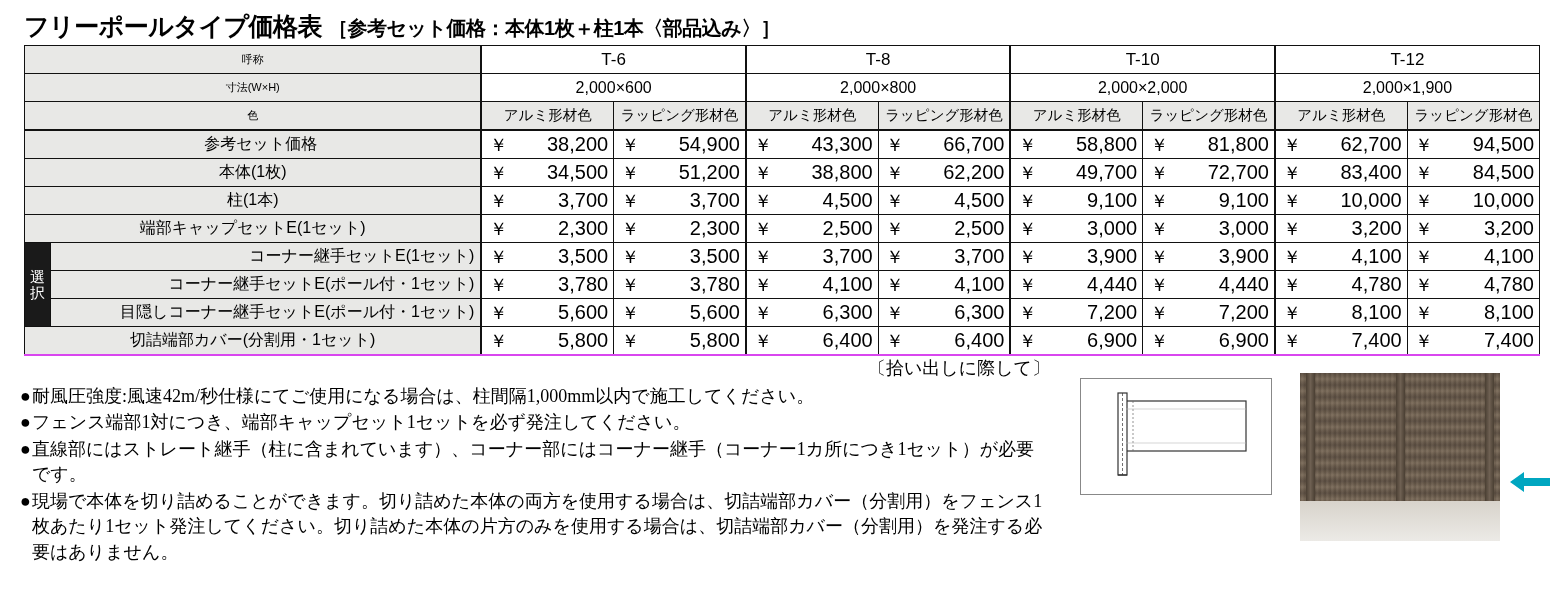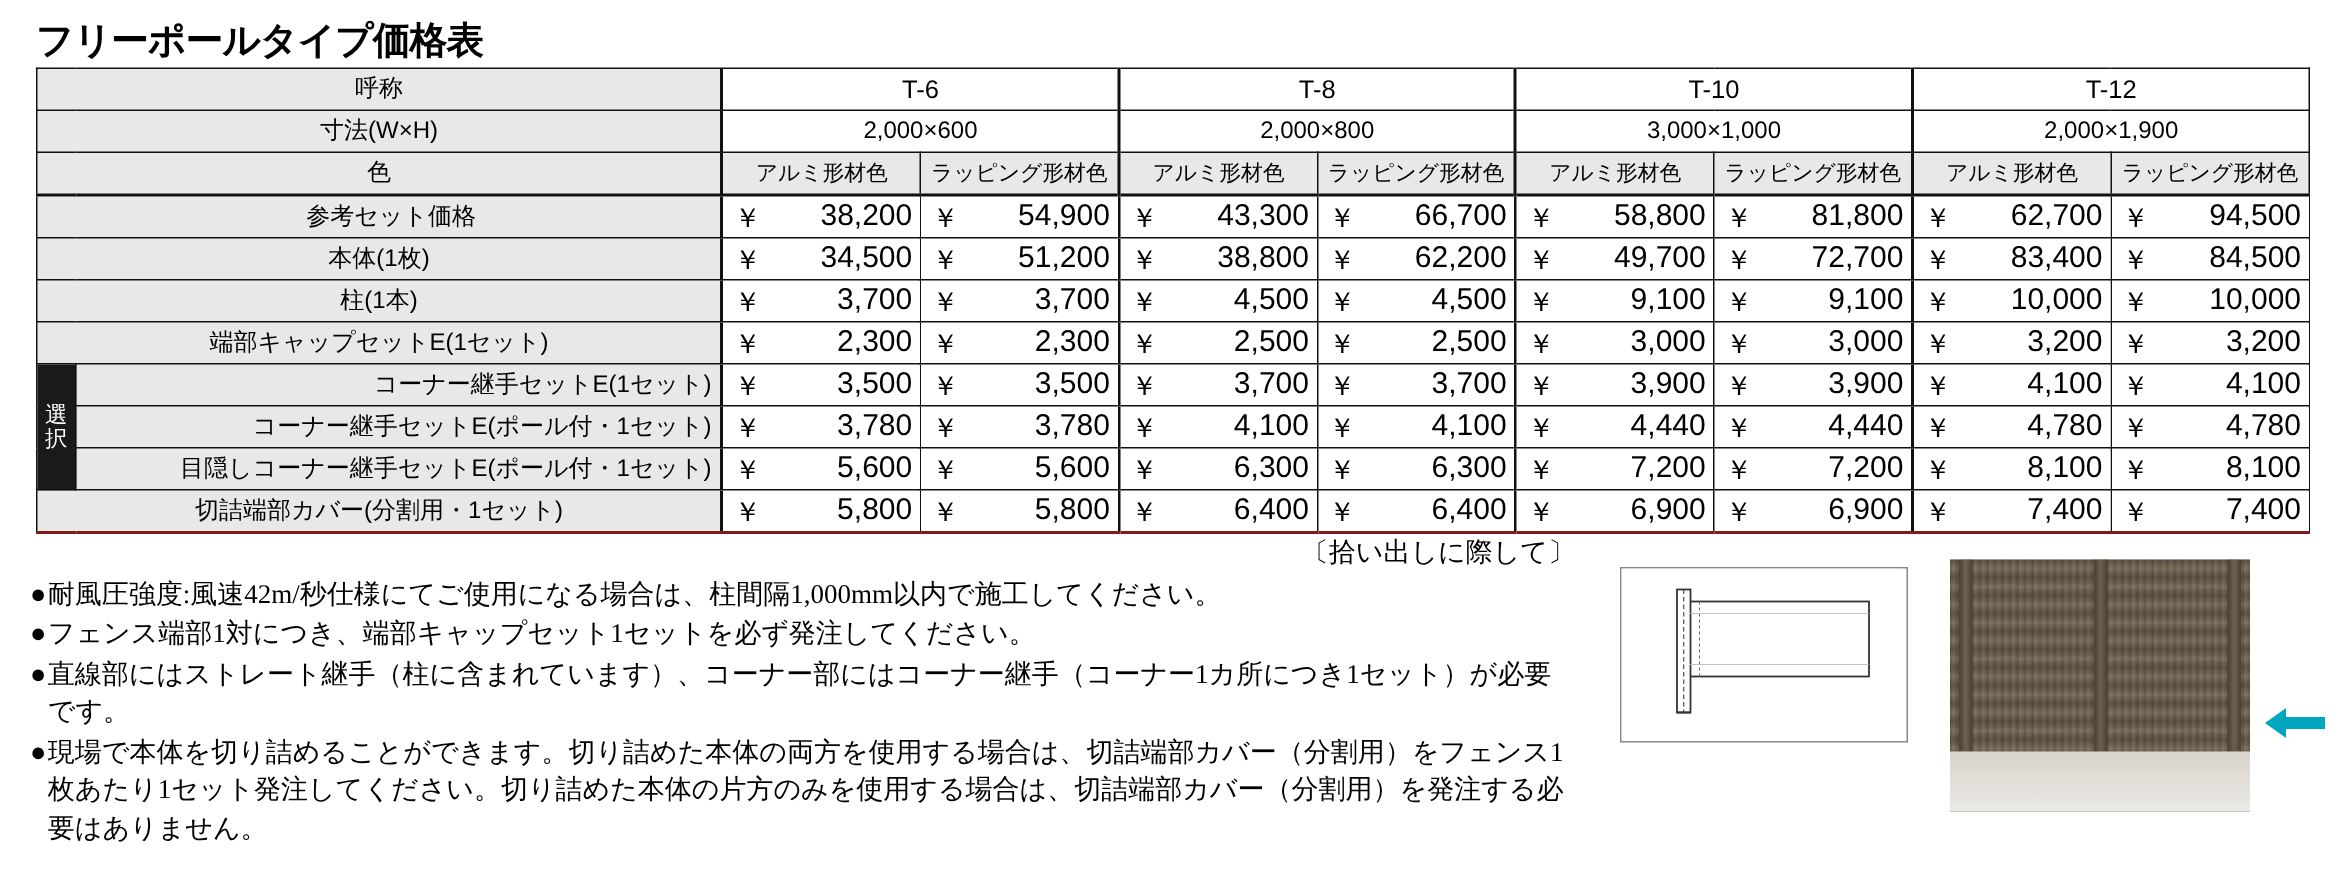--- a/index.html
+++ b/index.html
@@ -56,21 +56,21 @@
     border: 1px solid #111;
     padding: 0;
     text-align: center;
     vertical-align: middle;
     height: 27px;
     font-weight: normal;
     background: #ffffff;
   }
   .hdr-label {
     background: #e8e8e6 !important;
-    font-size: 16px;
+    font-size: 11px;
   }
   .row-label {
     background: #e8e8e6 !important;
     font-size: 16px;
     text-align: center;
   }
   .row-label.indent {
     text-align: right;
     padding-right: 6px;
     margin-top: 20px;
@@ -107,21 +107,21 @@
     width: 26px;
     font-size: 15px;
     line-height: 1.05;
     padding: 2px 0;
   }
   .sel-cell span {
     display: block;
   }
 
   .thick-top td { border-top: 2px solid #111; padding-left: 16px; }
-  .thick-bottom td { border-bottom: 2px solid #7f1d1d; }
+  .thick-bottom td { border-bottom: 2px solid #d946ef; }
   .sep-left { border-left: 2px solid #111 !important; }
 
   
   .notes {
     position: absolute;
     left: 20px;
     top: 356px;
     width: 1030px;
     font-size: 18px;
     line-height: 1.42;
@@ -215,20 +215,21 @@
     white-space: nowrap;
   }
 </style>
 </head>
 <body>
 
 <div class="page">
 
   <div class="title-row">
     <span class="title-main">フリーポールタイプ価格表</span>
+    <span class="title-sub">［参考セット価格：本体1枚＋柱1本〈部品込み〉］</span>
   </div>
 
   <table class="price-table">
     <colgroup>
       <col style="width:26px">
       <col style="width:430px">
       <col style="width:132px">
         <col style="width:132px">
       <col style="width:132px">
         <col style="width:132px">
@@ -244,21 +245,21 @@
         <td class="model-name sep-left" colspan="2">T-6</td>
         <td class="model-name sep-left" colspan="2">T-8</td>
         <td class="model-name sep-left" colspan="2">T-10</td>
         <td class="model-name sep-left" colspan="2">T-12</td>
       </tr>
 
       <tr>
         <td class="hdr-label" colspan="2">寸法(W×H)</td>
         <td class="sizecell sep-left" colspan="2">2,000×600</td>
         <td class="sizecell sep-left" colspan="2">2,000×800</td>
-        <td class="sizecell sep-left" colspan="2">3,000×1,000</td>
+        <td class="sizecell sep-left" colspan="2">2,000×2,000</td>
         <td class="sizecell sep-left" colspan="2">2,000×1,900</td>
       </tr>
 
       <tr>
         <td class="hdr-label" colspan="2">色</td>
         <td class="colorcell sep-left">アルミ形材色</td>
         <td class="colorcell">ラッピング形材色</td>
         <td class="colorcell sep-left">アルミ形材色</td>
         <td class="colorcell">ラッピング形材色</td>
         <td class="colorcell sep-left">アルミ形材色</td>

